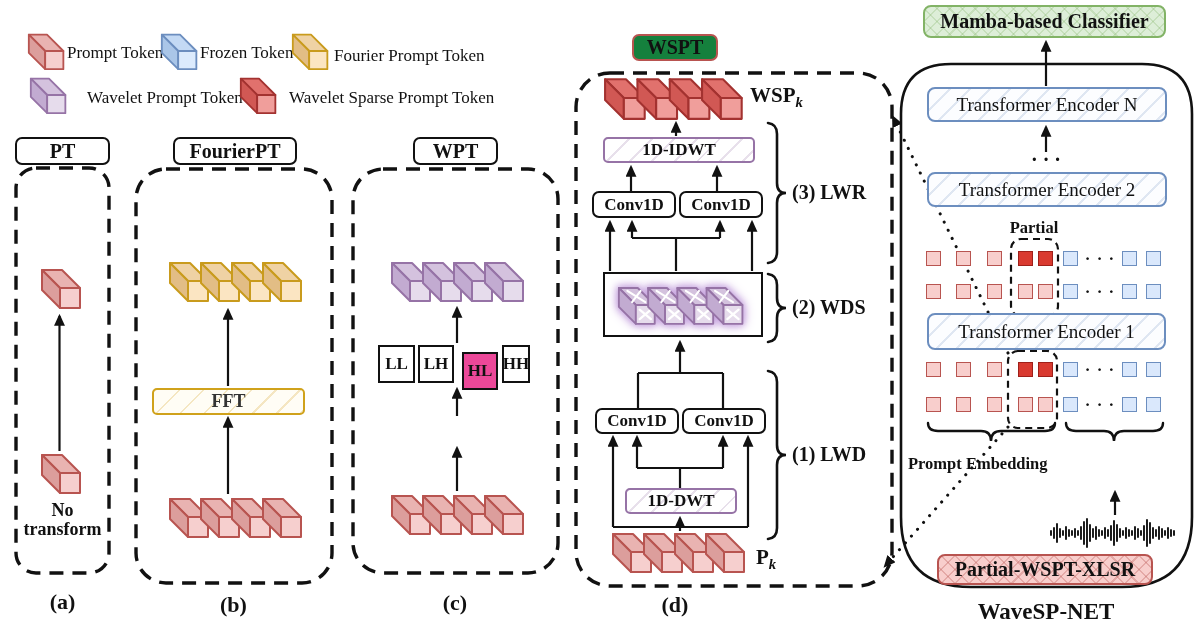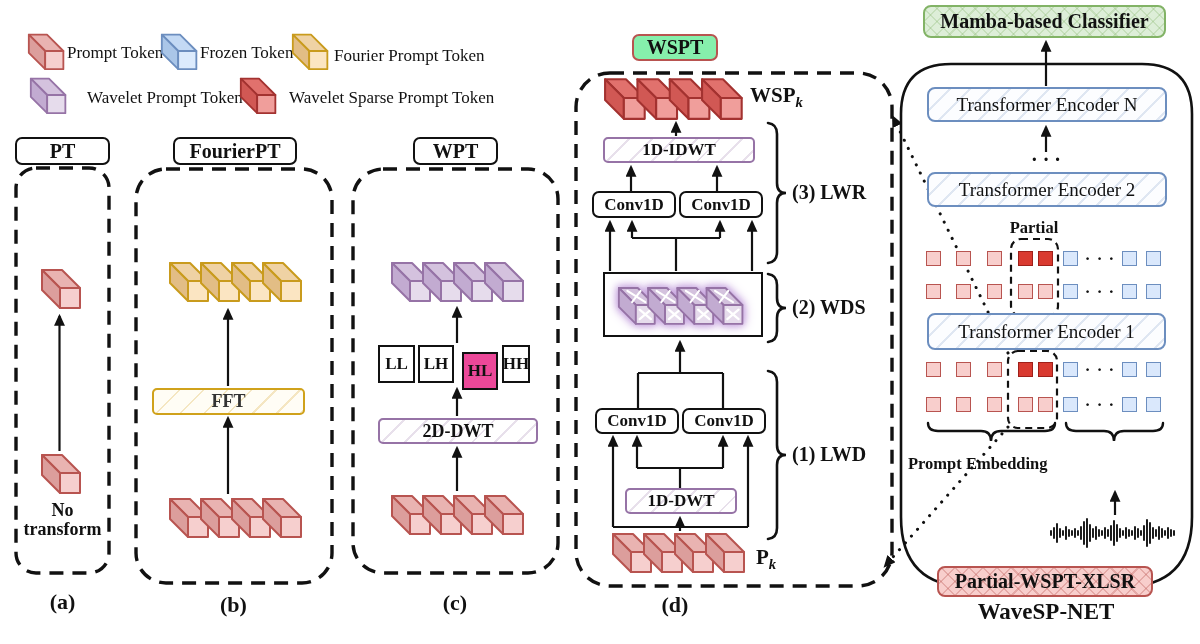--- a/index.html
+++ b/index.html
@@ -18,21 +18,21 @@
     background-image:repeating-linear-gradient(135deg,rgba(108,142,191,.20) 0 2px,transparent 2px 14px);}
   .hatch-purple{border-color:#9673a6;background-color:#fff;
     background-image:repeating-linear-gradient(135deg,rgba(150,115,166,.22) 0 2px,transparent 2px 16px);}
   .hatch-yellow{border-color:#d0a21b;background-color:#fffdf5;color:#333;
     background-image:repeating-linear-gradient(135deg,rgba(214,163,40,.25) 0 2px,transparent 2px 17px);}
   .hatch-green{border-color:#82b366;background-color:#ddeed8;
     background-image:repeating-linear-gradient(45deg,rgba(130,179,102,.25) 0 1.5px,transparent 1.5px 9px),
       repeating-linear-gradient(135deg,rgba(130,179,102,.25) 0 1.5px,transparent 1.5px 9px);}
   .hatch-red{border-color:#b85450;background-color:#f8cecc;
     background-image:repeating-linear-gradient(45deg,rgba(184,84,80,.30) 0 1.5px,transparent 1.5px 10px),
-      repeating-linear-gradient(135deg,rgba(184,84,80,.30) 0 1.5px,transparent 1.5px 10px);margin-top:12px;}
+      repeating-linear-gradient(135deg,rgba(184,84,80,.30) 0 1.5px,transparent 1.5px 10px);}
   
   .tk-prompt{--ts:#b85450;--t1:#f6cfce;--t2:#e9b3b1;--t3:#dc9e9c;}
   .tk-frozen{--ts:#6c8ebf;--t1:#dcebfd;--t2:#c3d9f4;--t3:#aac6e8;}
   .tk-fourier{--ts:#c99b1d;--t1:#fbe5c2;--t2:#efd2a4;--t3:#e2bd85;}
   .tk-wavelet{--ts:#9673a6;--t1:#e6dcec;--t2:#d4c2de;--t3:#c2abd1;}
   .tk-sparse{--ts:#a33230;--t1:#f09e9b;--t2:#e1716d;--t3:#d15854;}
   .wds-glow{filter:drop-shadow(0 0 3px #c9a8e0) drop-shadow(0 0 5px #c9a8e0);}
   
   .trow{display:flex;align-items:center;height:16px;}
   .sq{display:inline-block;width:15px;height:15px;border:1.8px solid;box-sizing:border-box;flex:none;}
@@ -201,30 +201,29 @@
   <svg class="abs tk-wavelet" style="left:390px;top:258px" width="140" height="46" viewBox="0 0 140 46">
     <use href="#tok" x="0" y="1" width="44" height="44"></use>
       <use href="#tok" x="31" y="1" width="44" height="44"></use>
       <use href="#tok" x="62" y="1" width="44" height="44"></use>
       <use href="#tok" x="93" y="1" width="44" height="44"></use>
   </svg>
   <div class="abs ctr" style="left:378px;top:345px;width:37px;height:38px;border:2.2px solid #111;background:#fff;font-weight:bold;font-size:17px">LL</div>
   <div class="abs ctr" style="left:418px;top:345px;width:36px;height:38px;border:2.2px solid #111;background:#fff;font-weight:bold;font-size:17px">LH</div>
   <div class="abs ctr" style="left:462px;top:352px;width:36px;height:38px;border:2.2px solid #111;background:#ec4899;font-weight:bold;font-size:17px">HL</div>
   <div class="abs ctr" style="left:502px;top:345px;width:28px;height:38px;border:2.2px solid #111;background:#fff;font-weight:bold;font-size:17px">HH</div>
-  <div class="abs oprect ctr hatch-purple" style="left:378px;top:418px;width:160px;height:26px">2D-DWT</div>
   <svg class="abs tk-prompt" style="left:390px;top:491px" width="140" height="46" viewBox="0 0 140 46">
     <use href="#tok" x="0" y="1" width="44" height="44"></use>
       <use href="#tok" x="31" y="1" width="44" height="44"></use>
       <use href="#tok" x="62" y="1" width="44" height="44"></use>
       <use href="#tok" x="93" y="1" width="44" height="44"></use>
   </svg>
   <div class="abs lbl ctr" style="left:352px;top:590px;width:206px">(c)</div>
 
-  <div class="abs ctr" style="left:632px;top:34px;width:86px;height:27px;border:2.4px solid #b85450;border-radius:7px;background:#86efac;font-weight:bold;font-size:20px">WSPT</div>
+  <div class="abs ctr" style="left:632px;top:34px;width:86px;height:27px;border:2.4px solid #b85450;border-radius:7px;background:#15803d;font-weight:bold;font-size:20px">WSPT</div>
   <svg class="abs tk-sparse" style="left:603px;top:74px" width="146" height="48" viewBox="0 0 140 46">
     <use href="#tok" x="0" y="1" width="44" height="44"></use>
       <use href="#tok" x="31" y="1" width="44" height="44"></use>
       <use href="#tok" x="62" y="1" width="44" height="44"></use>
       <use href="#tok" x="93" y="1" width="44" height="44"></use>
   </svg>
   <div class="abs" style="left:750px;top:83px;font-weight:bold;font-size:21px"><span>WSP</span><sub><i>k</i></sub></div>
   <div class="abs oprect ctr hatch-purple" style="left:603px;top:137px;width:152px;height:26px;font-size:17px">1D-IDWT</div>
   <div class="abs box ctr" style="left:592px;top:191px;width:84px;height:27px;font-size:17px">Conv1D</div>
   <div class="abs box ctr" style="left:679px;top:191px;width:84px;height:27px;font-size:17px">Conv1D</div>

